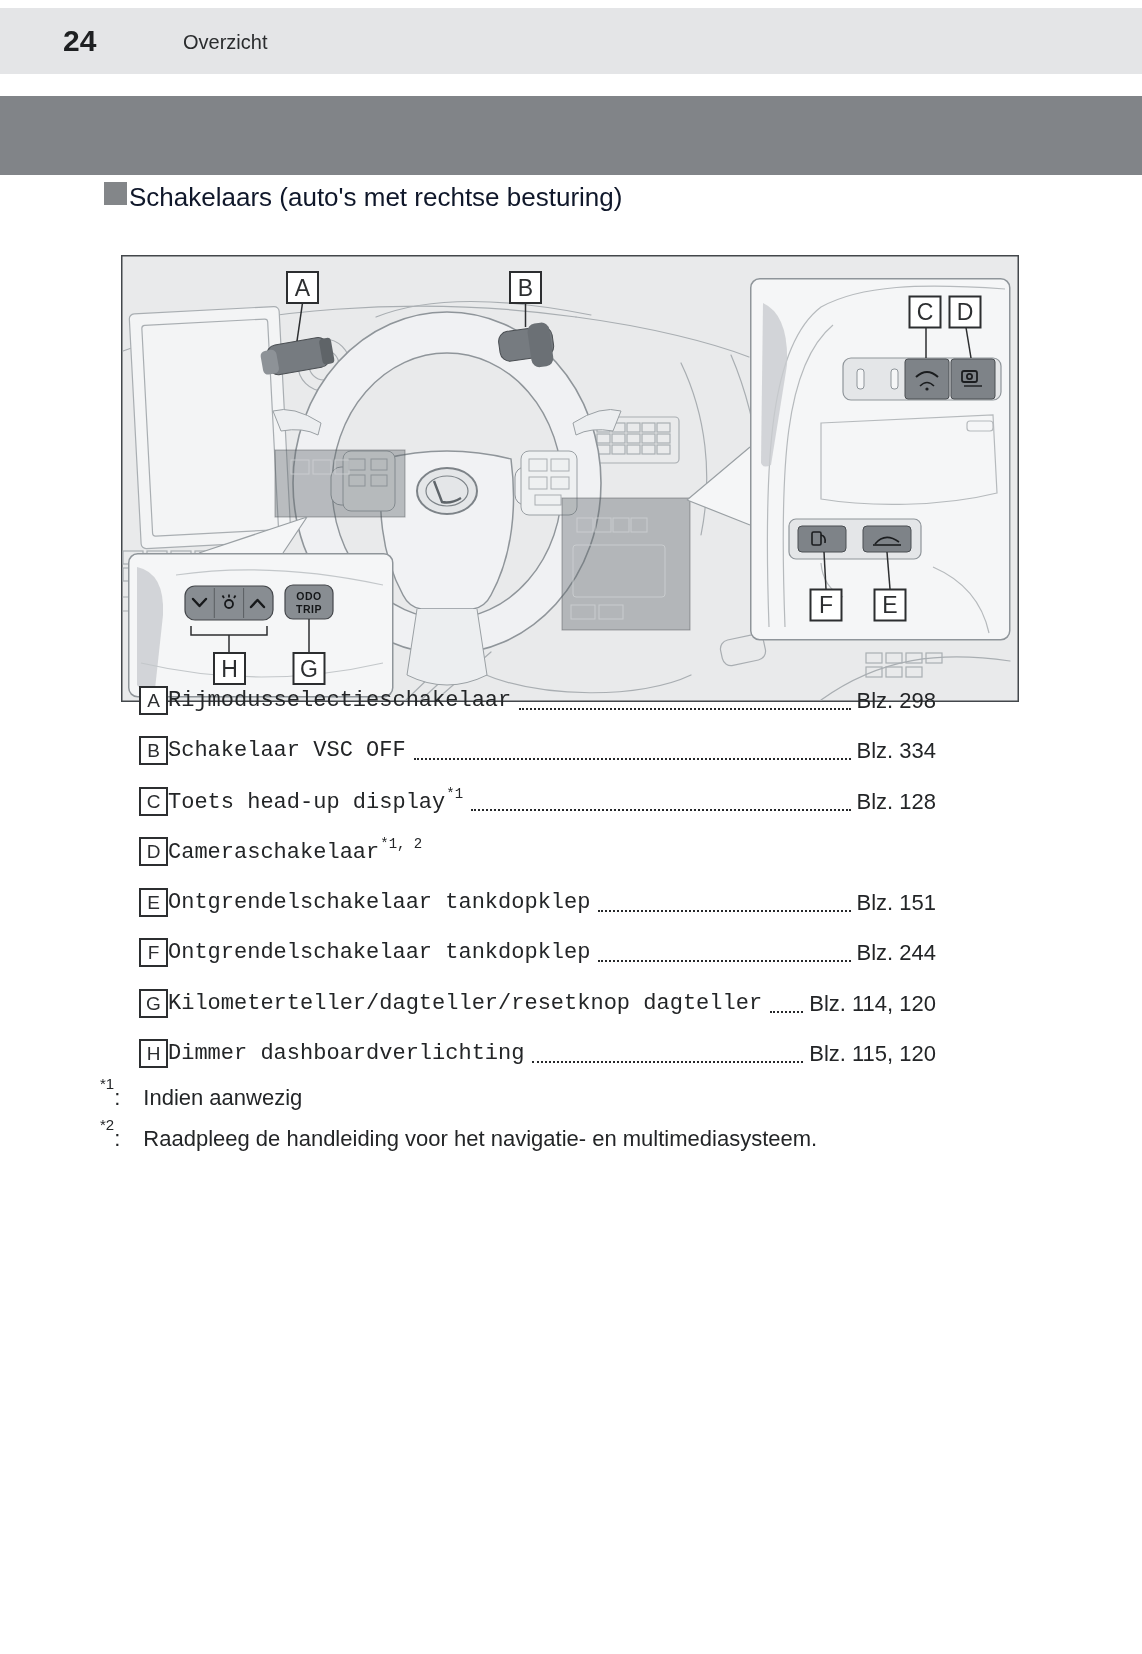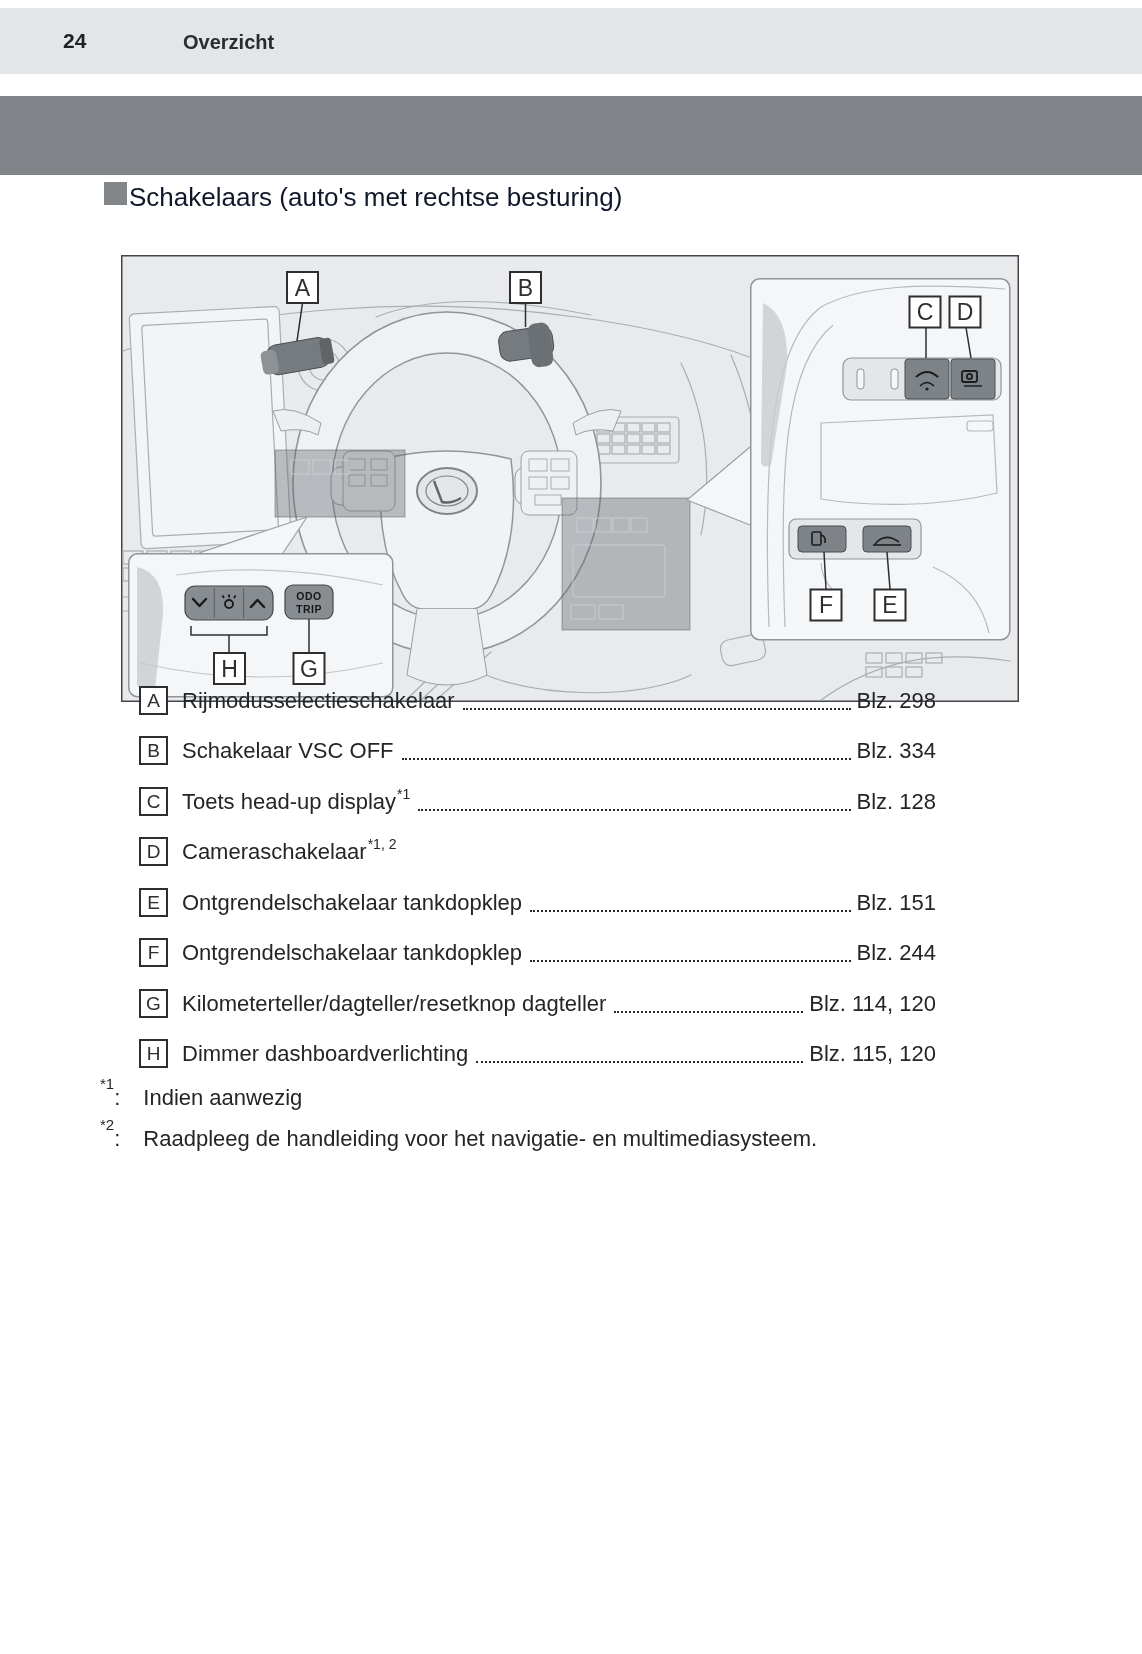--- a/index.html
+++ b/index.html
@@ -2,36 +2,36 @@
 <html><head>
 <meta charset="utf-8">
 <style>
   html,body{margin:0;padding:0;}
   body{
     width:1142px;height:1654px;position:relative;background:#ffffff;
     font-family:"Liberation Sans", sans-serif;color:#232527;overflow:hidden;
   }
   
   .band-light{position:absolute;left:0;top:8px;width:1142px;height:66px;background:#e4e5e7;}
-  .page-num{position:absolute;left:63px;top:0;height:66px;line-height:66px;font-size:21px;font-weight:bold;color:#1e2022;}
-  .page-section{position:absolute;left:183px;top:0;height:78px;line-height:68px;font-size:20px;color:#2a2c2e;font-weight:bold;}
+  .page-num{position:absolute;left:63px;top:0;height:66px;line-height:66px;font-size:30px;font-weight:bold;color:#1e2022;}
+  .page-section{position:absolute;left:183px;top:0;height:78px;line-height:68px;font-size:20px;color:#2a2c2e;}
   .band-dark{position:absolute;left:0;top:96px;width:1142px;height:79px;background:#818488;}
   
   .sec-title{position:absolute;left:104px;top:182px;font-size:26px;color:#0f172a;white-space:nowrap;display:flex;align-items:flex-start;}
   .sec-marker{display:inline-block;width:23px;height:23px;background:#838689;margin-right:2px;flex:0 0 auto;}
   
   .diagram{position:absolute;left:121px;top:255px;width:898px;height:447px;}
   svg text.callout{font-size:23px;fill:#2c2e30;}
   svg text.btnlabel{font-size:10.5px;font-weight:bold;fill:#141618;letter-spacing:0.5px;}
   
   .list{position:absolute;left:139px;width:797px;}
   .row{position:absolute;left:0;width:797px;display:flex;align-items:center;}
   .key{flex:0 0 auto;width:25px;height:25px;border:2px solid #2c2e30;background:#fff;
        font-size:19px;line-height:25px;text-align:center;color:#2c2e30;}
-  .lbl{margin-left:14px;font-size:22px;white-space:nowrap;}
+  .lbl{font-size:22px;white-space:nowrap;font-family:Liberation Mono, monospace;}
   .lbl sup{font-size:14px;position:relative;top:-2px;margin-left:1px;}
   .leader{flex:1 1 auto;border-bottom:2.5px dotted #26282a;height:2px;margin:0 6px 0 8px;position:relative;top:7px;min-width:20px;}
   .pref{flex:0 0 auto;font-size:22px;white-space:nowrap;text-align:right;}
   
   .footnote{position:absolute;left:100px;font-size:22px;white-space:nowrap;}
   .footnote .mk{font-size:15px;position:relative;top:-8px;}
   .footnote .tx{margin-left:23px;}
 </style>
 </head>
 <body>

